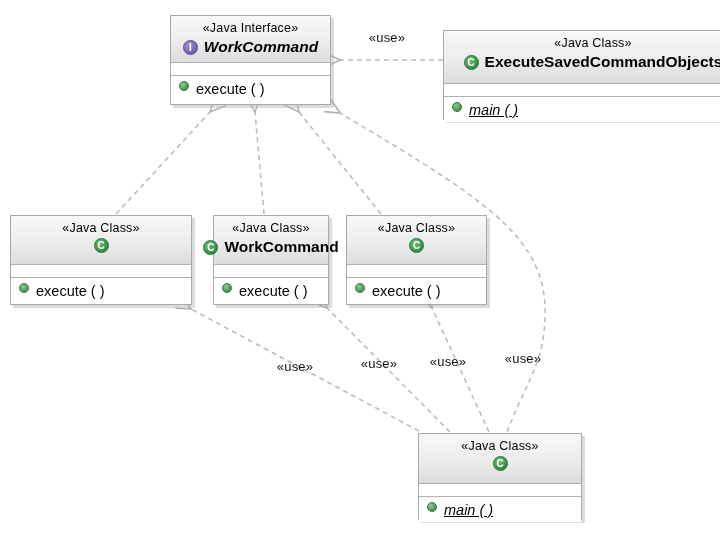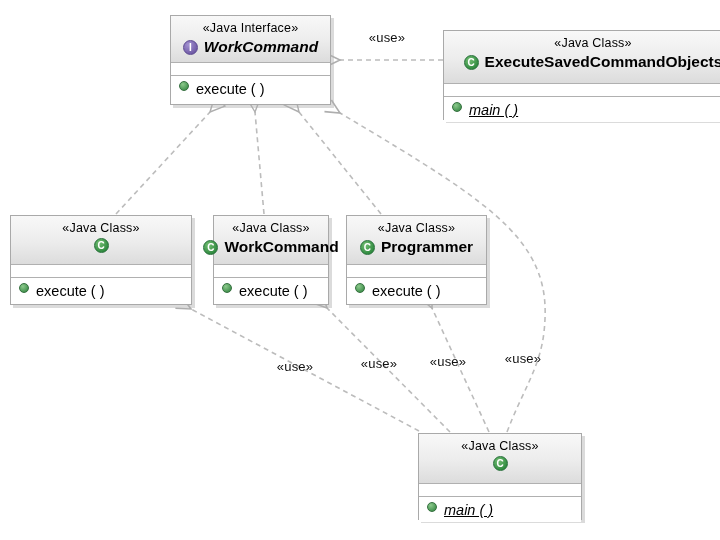--- a/index.html
+++ b/index.html
@@ -154,21 +154,20 @@
     <span class="method-icon"></span>
     <span>execute ( )</span>
   </div>
 </div>
 
 <div class="uml-box" id="box-programmer">
   <div class="hdr">
     <div class="stereo">«Java Class»</div>
     <div class="name-row">
       <span class="type-icon icon-class">C</span>
-      <span>Programmer</span>
     </div>
   </div>
   <div class="empty-compartment"></div>
   <div class="method-row">
     <span class="method-icon"></span>
     <span>execute ( )</span>
   </div>
 </div>
 
 <div class="uml-box" id="box-savecommands">

